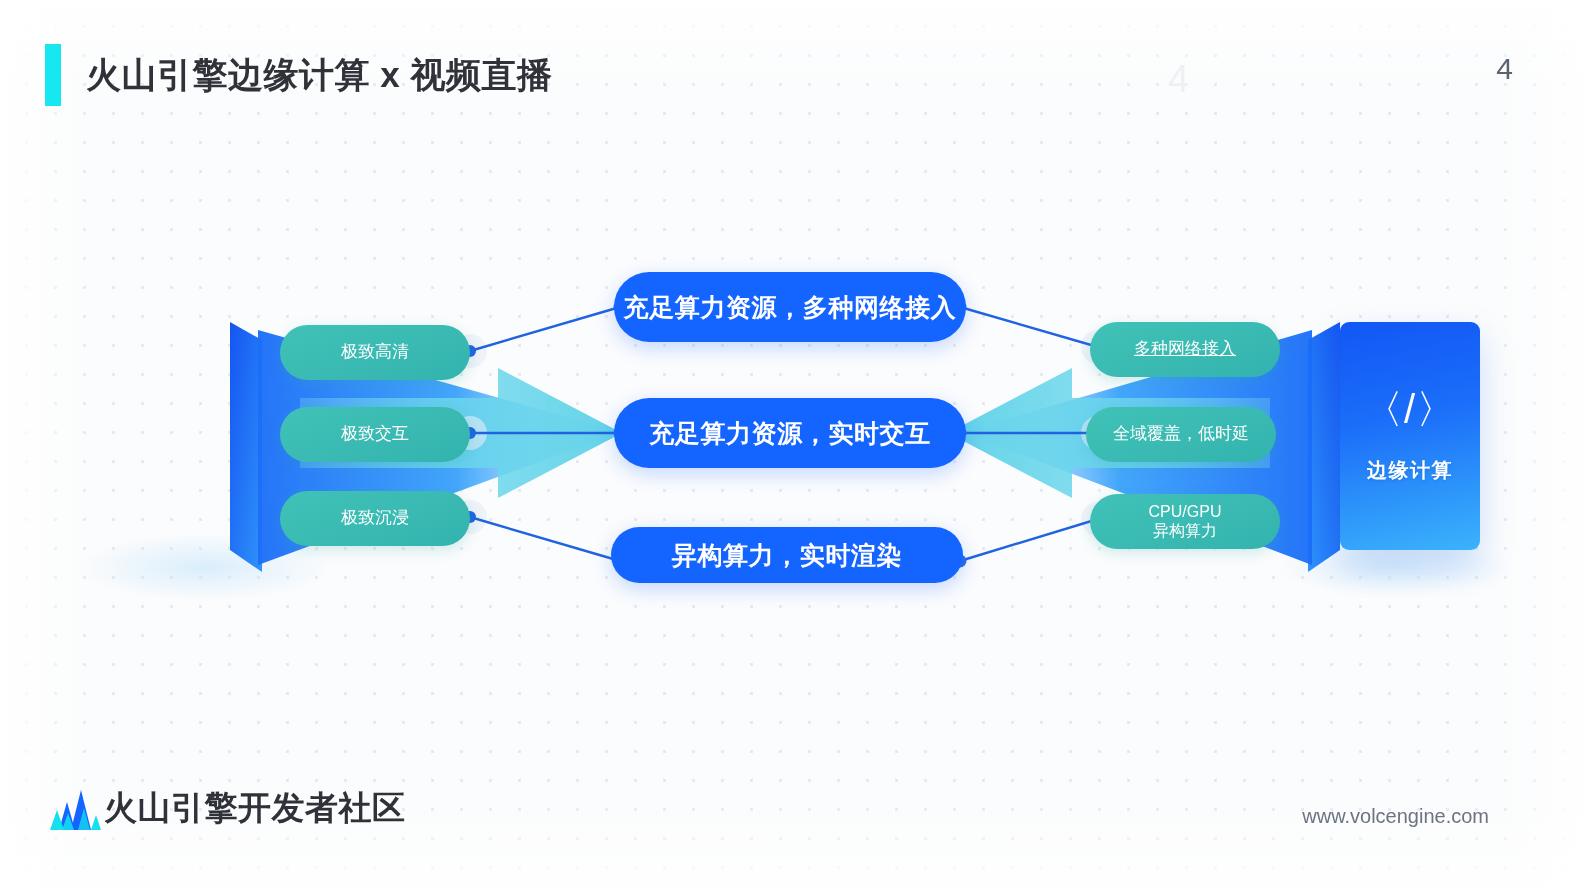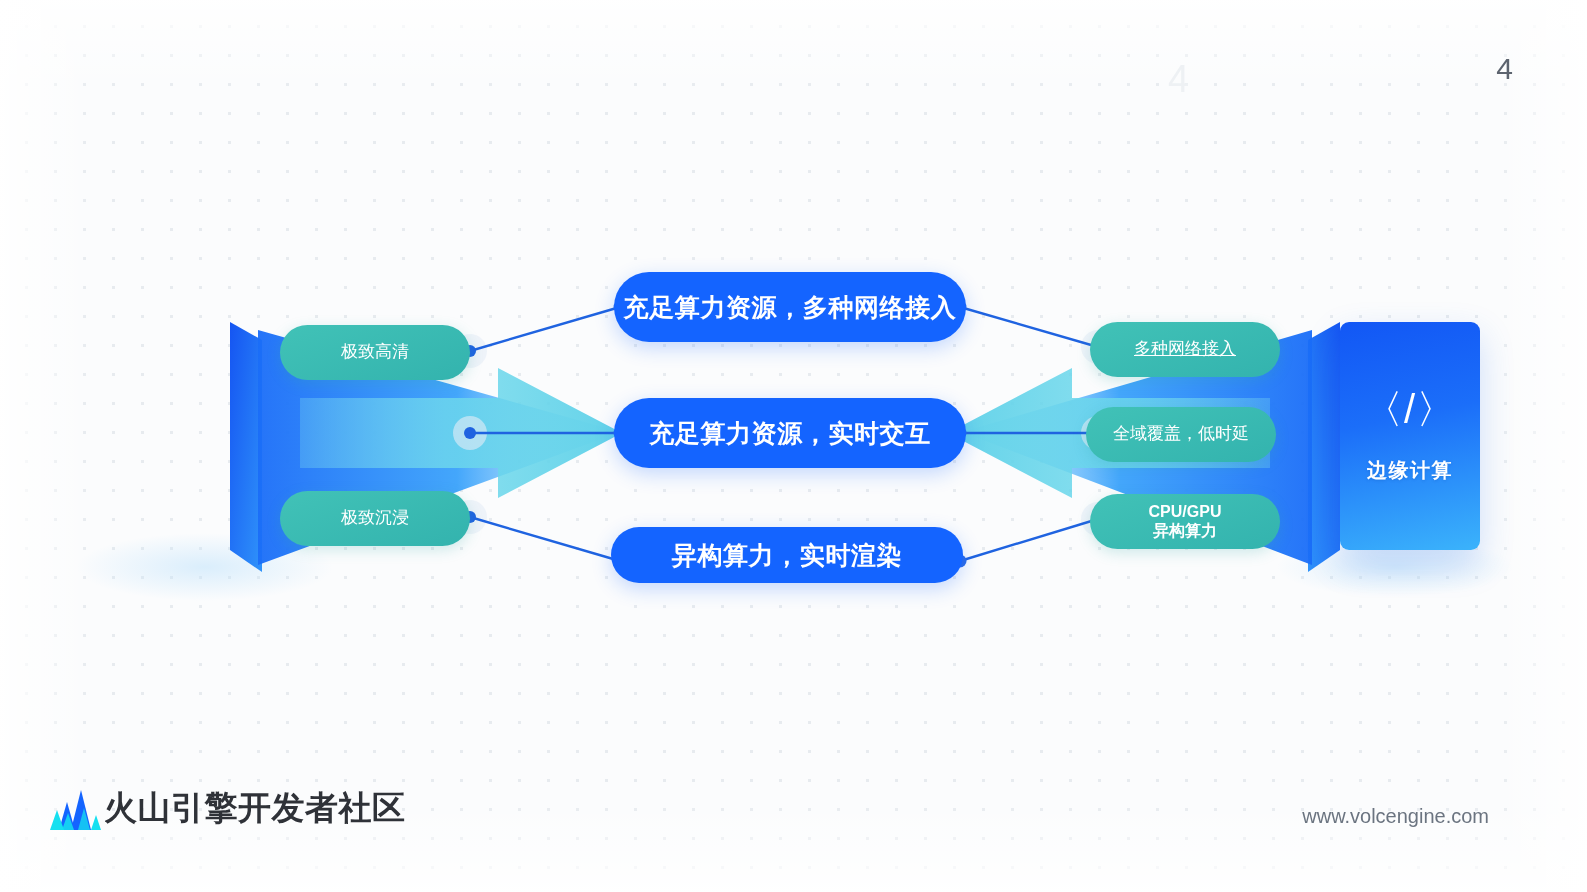--- a/index.html
+++ b/index.html
@@ -273,33 +273,38 @@
     </svg>
   </div>
 
 
   <div class="end-panel" id="panel-right">
     <div class="code-glyph">〈/〉</div>
     <div class="panel-label">边缘计算</div>
   </div>
 
   <div class="pill" style="left:280px; top:325px;">极致高清</div>
+  <div class="pill" style="left:280px; top:407px;">极致交互</div>
   <div class="pill" style="left:280px; top:491px;">极致沉浸</div>
 
   <div class="capsule" id="capsule-0">充足算力资源，多种网络接入</div>
   <div class="capsule" id="capsule-1">充足算力资源，实时交互</div>
   <div class="capsule" id="capsule-2">异构算力，实时渲染</div>
 
   <div class="pill" style="left:1090px; top:322px;text-decoration:underline;">多种网络接入</div>
   <div class="pill" style="left:1086px; top:407px;">全域覆盖，低时延</div>
-  <div class="pill two-line" style="left:1090px; top:494px;font-weight:bold;">CPU/GPU
+  <div class="pill two-line" style="left:1090px; top:494px;">CPU/GPU
 异构算力</div>
 
   <div id="vignette"></div>
 
+  <div id="header">
+    <div id="accent-bar"></div>
+    <div id="slide-title">火山引擎边缘计算 x 视频直播</div>
+  </div>
 
   <div id="page-watermark">4</div>
   <div id="page-number">4</div>
 
   <div id="footer-brand">
     <div>
       <svg width="56" height="48" viewBox="0 0 56 48">
         <polygon points="11,48 19,20 27,48" fill="#1464ff"></polygon>
         <polygon points="23,48 33,8 43,48" fill="#1464ff"></polygon>
         <polygon points="2,48 9,28 16,48" fill="#15e0f0"></polygon>

